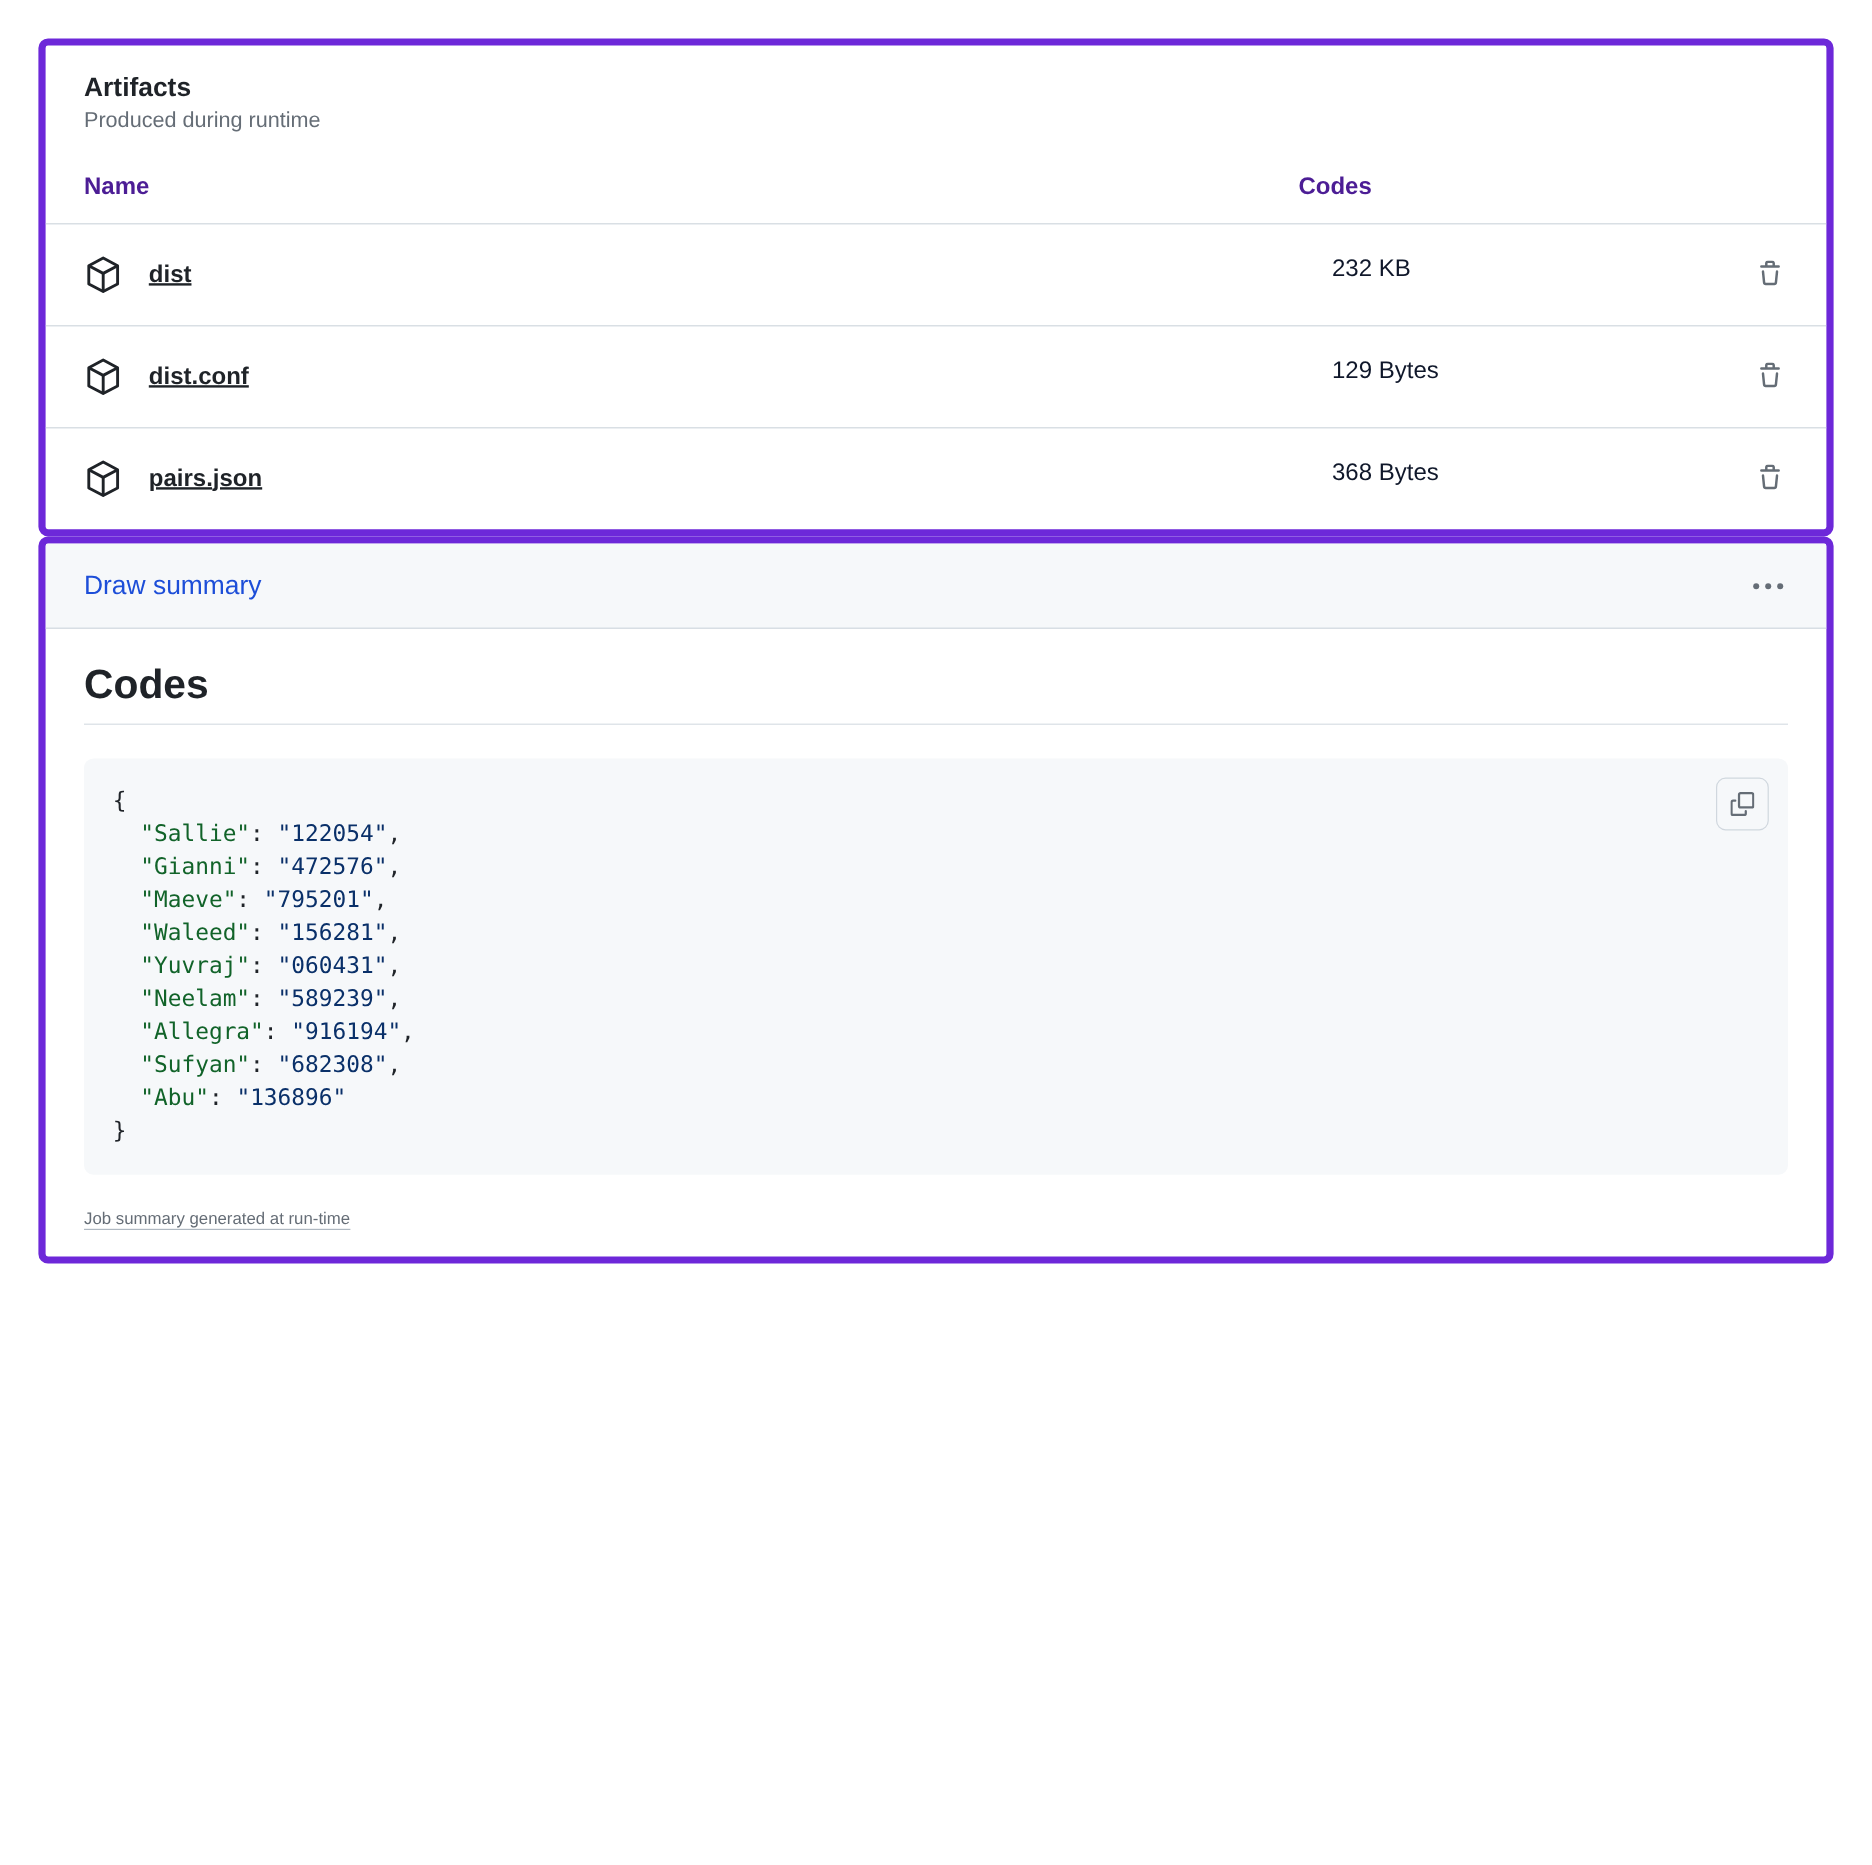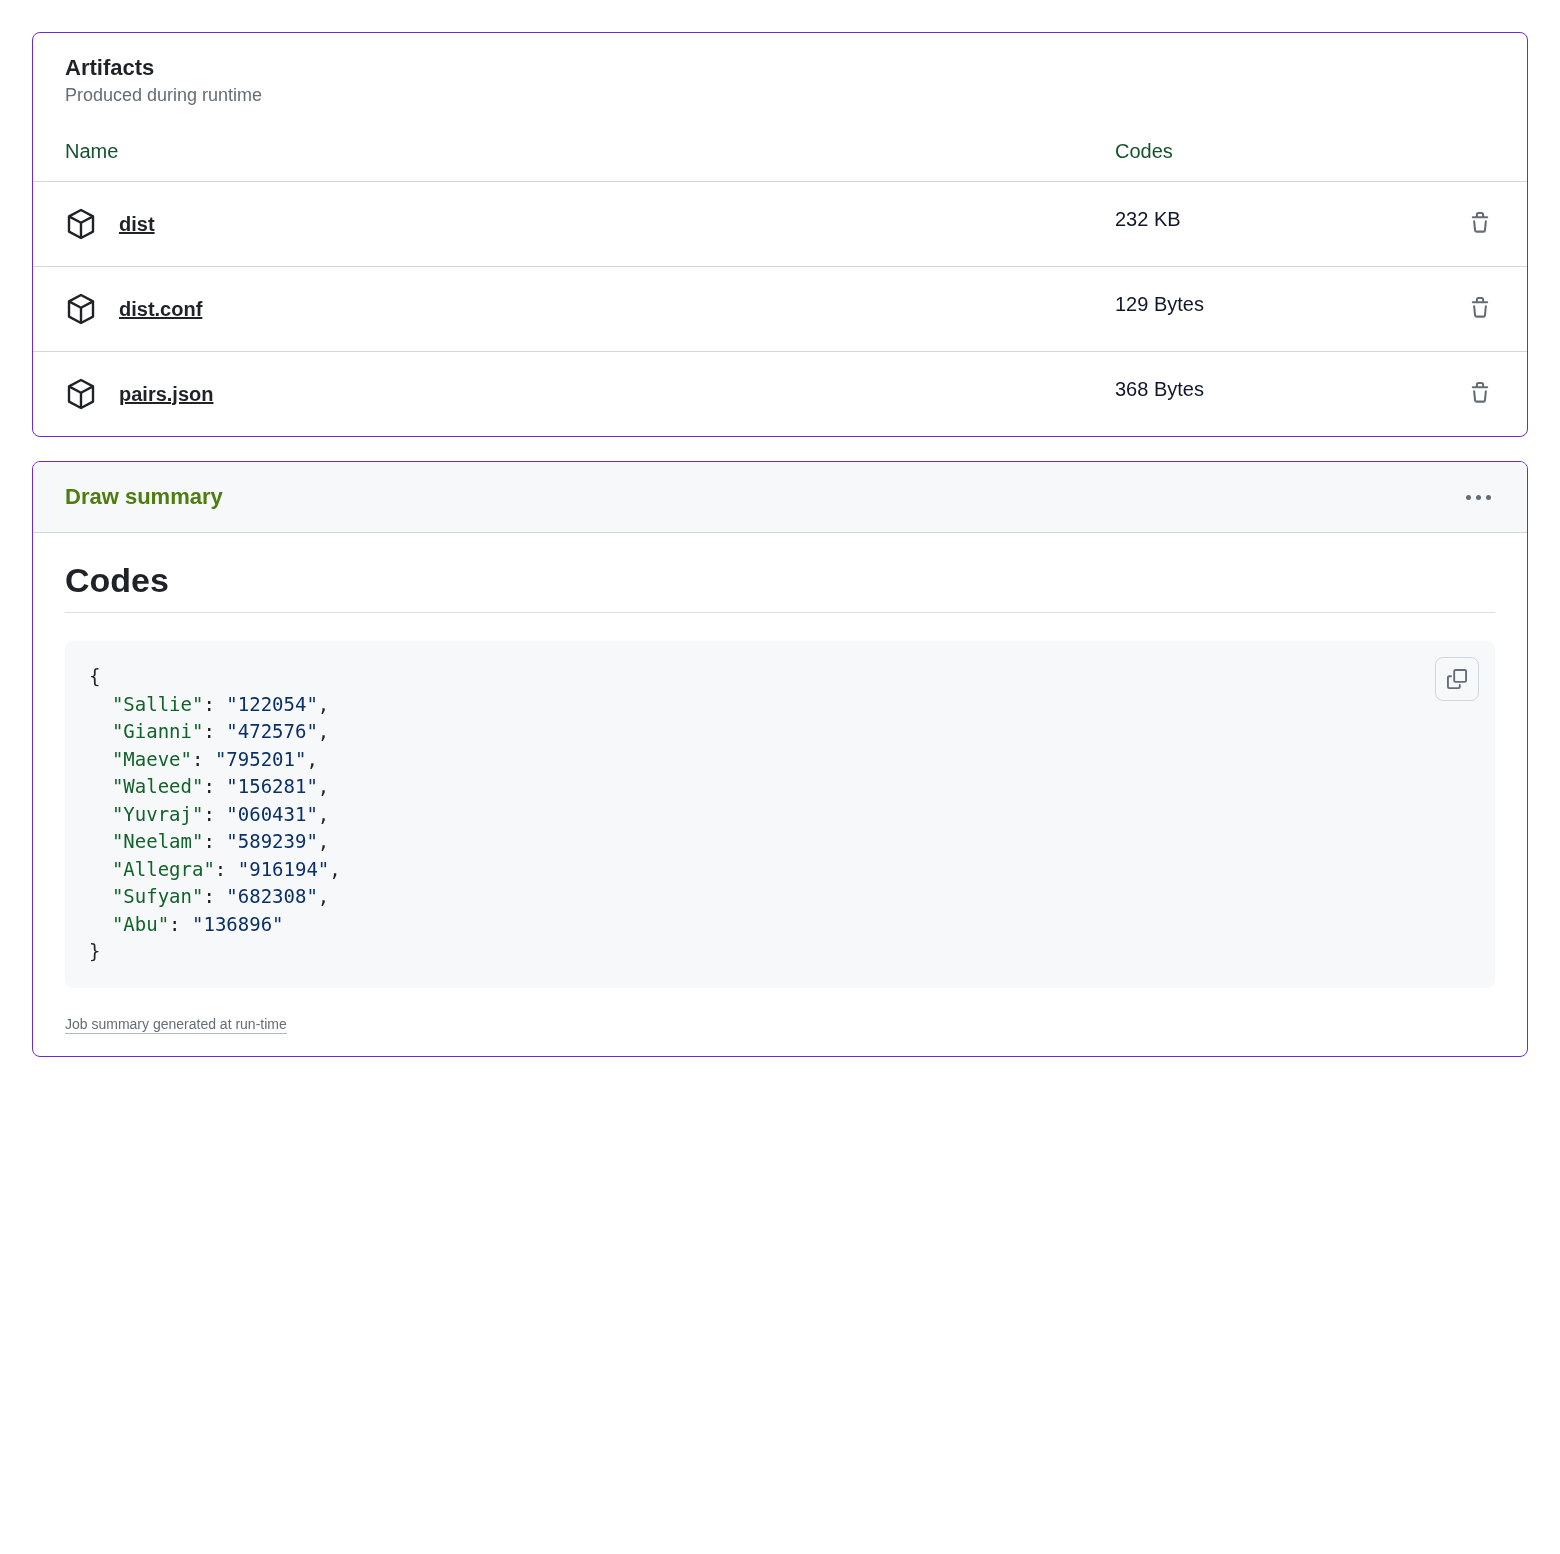--- a/index.html
+++ b/index.html
@@ -10,23 +10,22 @@
 
     body {
       font-family: -apple-system, BlinkMacSystemFont, "Segoe UI", Helvetica, Arial, sans-serif;
       background: #ffffff;
       padding: 32px;
       color: #1f2328;
       font-size: 14px;
     }
 
     .panel {
-      border: 1px solid #6d28d9;
+      border: 6px solid #6d28d9;
       border-radius: 8px;
-      margin-bottom: 24px;
       overflow: hidden;
     }
 
     .artifacts-panel {
       background: #ffffff;
     }
 
     .artifacts-header {
       padding: 22px 32px 10px 32px;
     }
@@ -39,23 +38,24 @@
     }
 
     .artifacts-subtitle {
       font-size: 18px;
       color: #656d76;
     }
 
     .artifacts-table-header {
       display: flex;
       padding: 24px 32px 18px 32px;
-      color: #14532d;
+      color: #4c1d95;
       font-size: 20px;
-      font-weight: 400;
+      font-weight: 700;
+      gap: 28px;
     }
 
     .col-name {
       flex: 1;
     }
 
     .col-size {
       width: 320px;
     }
 
@@ -116,22 +116,22 @@
       display: flex;
       align-items: center;
       justify-content: space-between;
       padding: 22px 32px;
       background: #f6f8fa;
       border-bottom: 1px solid #d0d7de;
     }
 
     .summary-title {
       font-size: 22px;
-      font-weight: 700;
-      color: #4d7c0f;
+      font-weight: 400;
+      color: #1d4ed8;
     }
 
     .summary-body {
       padding: 28px 32px 24px 32px;
     }
 
     .codes-heading {
       font-size: 34px;
       font-weight: 600;
       color: #1f2328;

